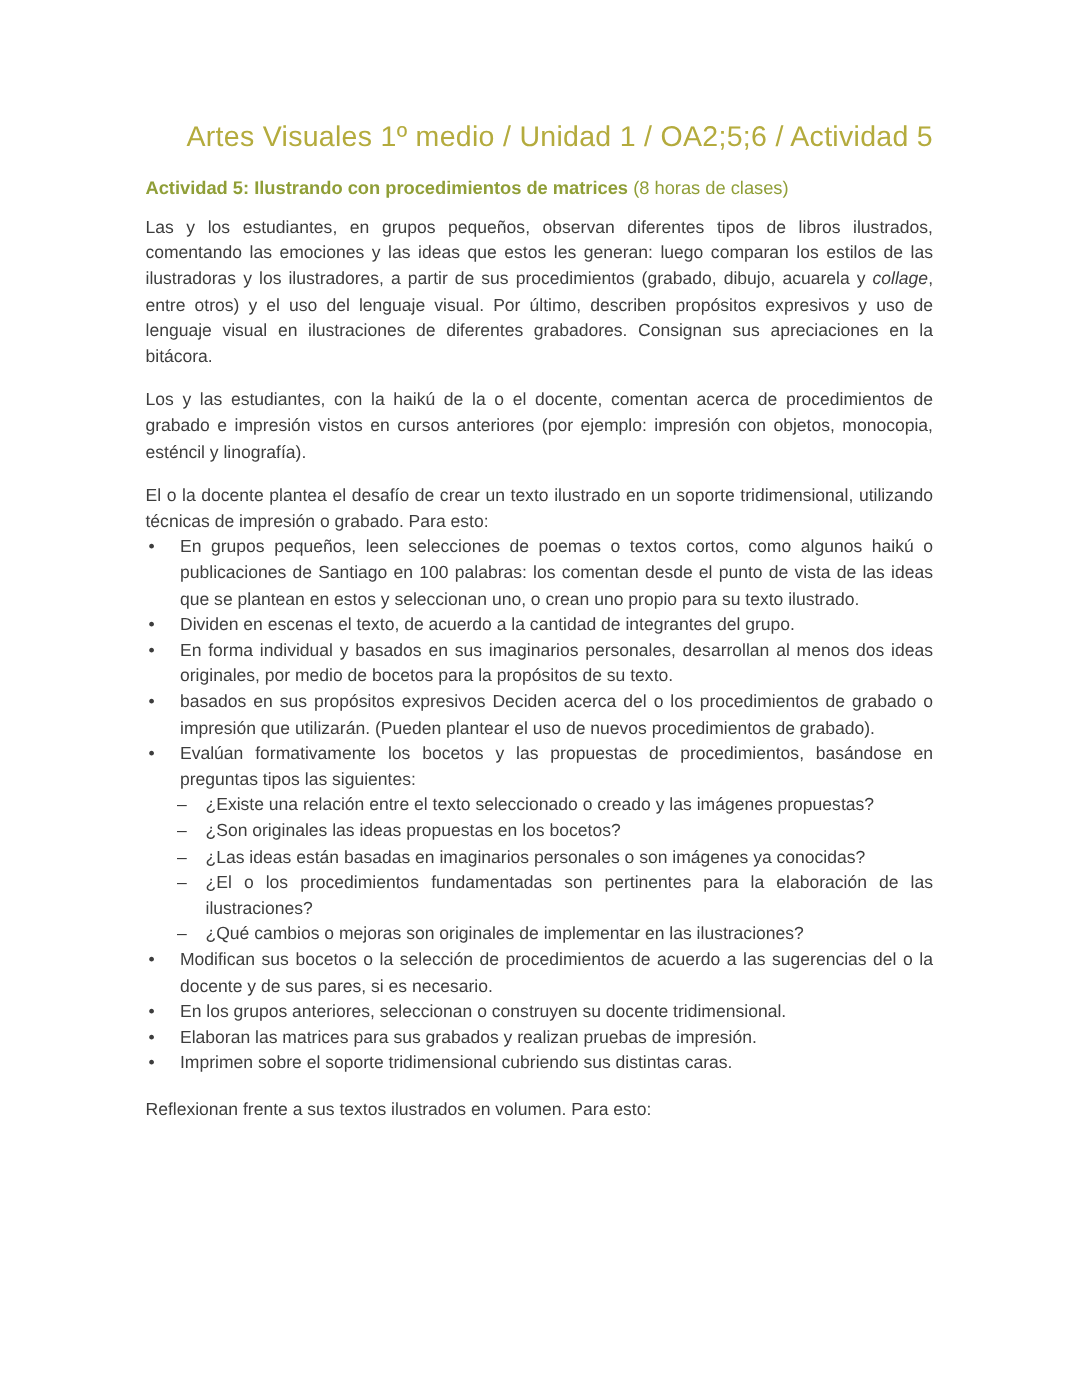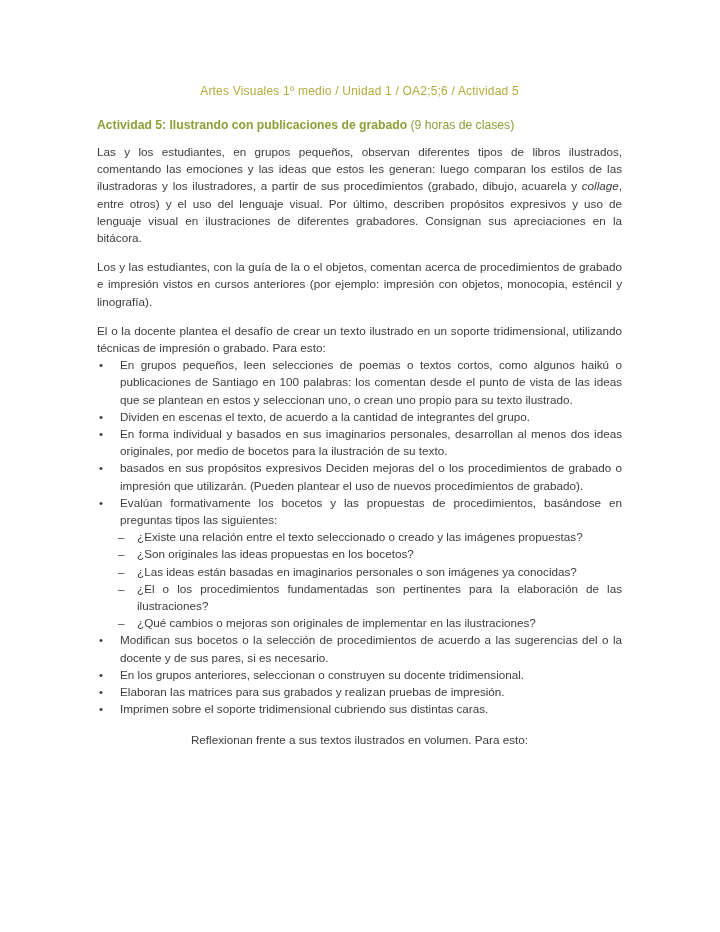--- a/index.html
+++ b/index.html
@@ -10,23 +10,23 @@
     box-sizing: border-box;
     background: #ffffff;
     padding: 84px 98px 20px 97px;
     font-family: "Liberation Sans", sans-serif;
     font-size: 11.7px;
     line-height: 17.2px;
     color: #3d3d3d;
     overflow: hidden;
   }
   .doc-title {
-    text-align: center;
+    text-align: right;
     color: #b4ab3d;
-    font-size: 12px;
+    font-size: 19px;
     line-height: 15px;
     margin: 0 0 19px 0;
     letter-spacing: 0.2px;
     white-space: nowrap;
   }
   .activity-heading {
     color: #8f9e37;
     font-size: 12.2px;
     font-weight: bold;
     line-height: 14px;
@@ -36,58 +36,58 @@
   p.body { margin: 0 0 12px 0; text-align: justify; }
   p.body.no-gap { margin-bottom: 0; }
   .it { font-style: italic; }
   ul.blist { list-style: none; margin: 0; padding: 0; }
   .li1 { display: flex; }
   .li1 > .mk { flex: 0 0 23px; padding-left: 2px; box-sizing: border-box; }
   .li1 > .tx { flex: 1 1 auto; text-align: justify; }
   .li2 { display: flex; margin-left: 21px; }
   .li2 > .mk { flex: 0 0 19px; }
   .li2 > .tx { flex: 1 1 auto; text-align: justify; }
-  p.closing1 { margin: 13px 0 0 0; text-align: center; }
+  p.closing1 { margin: 13px 0 0 0; text-align: left; }
   p.closing2 { margin: 0; text-align: justify; text-align-last: justify; }
 </style>
 </head>
 <body>
 
 <div class="page">
 
   <div class="doc-title">Artes Visuales 1º medio / Unidad 1 / OA2;5;6 / Actividad 5</div>
 
   <div class="activity-heading">
-    <span>Actividad 5: Ilustrando con publicaciones de grabado</span><span class="hours"> (9 horas de clases)</span>
+    <span>Actividad 5: Ilustrando con procedimientos de matrices</span><span class="hours"> (8 horas de clases)</span>
   </div>
 
   <p class="body">
     <span>Las y los estudiantes, en grupos pequeños, observan diferentes tipos de libros ilustrados, comentando las emociones y las ideas que estos les generan: luego comparan los estilos de las ilustradoras y los ilustradores, a partir de sus procedimientos (grabado, dibujo, acuarela y </span><span class="it">collage</span><span>, entre otros) y el uso del lenguaje visual. Por último, describen propósitos expresivos y uso de lenguaje visual en ilustraciones de diferentes grabadores. Consignan sus apreciaciones en la bitácora.</span>
   </p>
 
-  <p class="body">Los y las estudiantes, con la guía de la o el objetos, comentan acerca de procedimientos de grabado e impresión vistos en cursos anteriores (por ejemplo: impresión con objetos, monocopia, esténcil y linografía).</p>
+  <p class="body">Los y las estudiantes, con la haikú de la o el docente, comentan acerca de procedimientos de grabado e impresión vistos en cursos anteriores (por ejemplo: impresión con objetos, monocopia, esténcil y linografía).</p>
 
   <p class="body no-gap">El o la docente plantea el desafío de crear un texto ilustrado en un soporte tridimensional, utilizando técnicas de impresión o grabado. Para esto:</p>
 
   <ul class="blist">
     <li class="li1">
       <span class="mk">•</span>
       <span class="tx">En grupos pequeños, leen selecciones de poemas o textos cortos, como algunos haikú o publicaciones de Santiago en 100 palabras: los comentan desde el punto de vista de las ideas que se plantean en estos y seleccionan uno, o crean uno propio para su texto ilustrado.</span>
     </li>
     <li class="li1">
       <span class="mk">•</span>
       <span class="tx">Dividen en escenas el texto, de acuerdo a la cantidad de integrantes del grupo.</span>
     </li>
     <li class="li1">
       <span class="mk">•</span>
-      <span class="tx">En forma individual y basados en sus imaginarios personales, desarrollan al menos dos ideas originales, por medio de bocetos para la ilustración de su texto.</span>
+      <span class="tx">En forma individual y basados en sus imaginarios personales, desarrollan al menos dos ideas originales, por medio de bocetos para la propósitos de su texto.</span>
     </li>
     <li class="li1">
       <span class="mk">•</span>
-      <span class="tx">basados en sus propósitos expresivos Deciden mejoras del o los procedimientos de grabado o impresión que utilizarán. (Pueden plantear el uso de nuevos procedimientos de grabado).</span>
+      <span class="tx">basados en sus propósitos expresivos Deciden acerca del o los procedimientos de grabado o impresión que utilizarán. (Pueden plantear el uso de nuevos procedimientos de grabado).</span>
     </li>
     <li class="li1">
       <span class="mk">•</span>
       <span class="tx">Evalúan formativamente los bocetos y las propuestas de procedimientos, basándose en preguntas tipos las siguientes:</span>
     </li>
     <li class="li2">
       <span class="mk">–</span>
       <span class="tx">¿Existe una relación entre el texto seleccionado o creado y las imágenes propuestas?</span>
     </li>
     <li class="li2">

